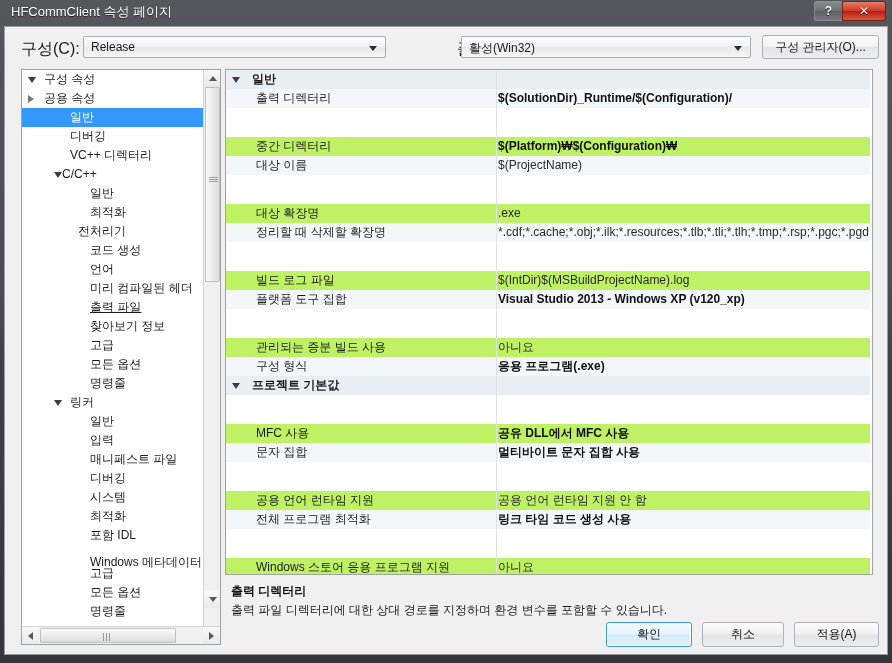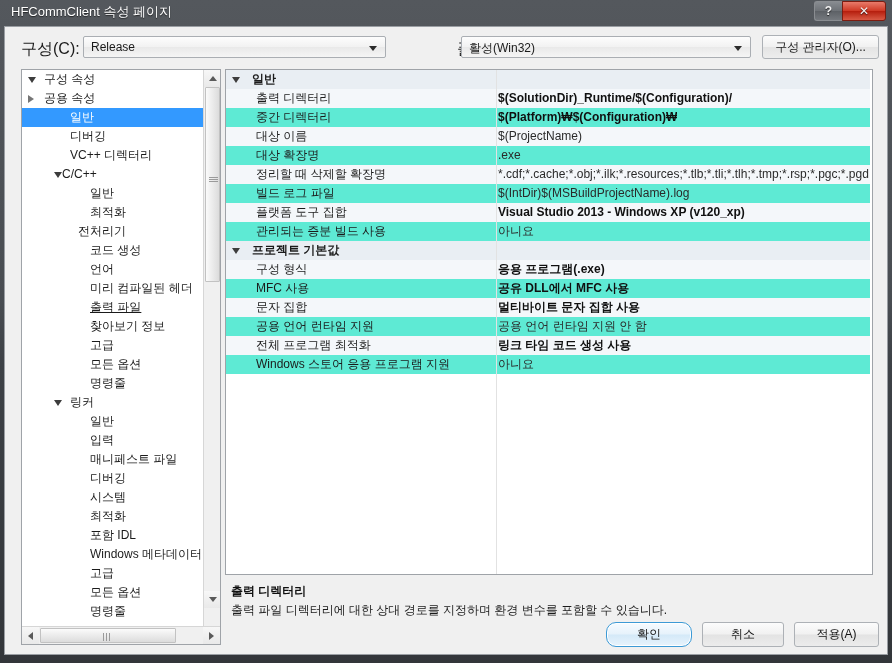--- a/index.html
+++ b/index.html
@@ -181,21 +181,21 @@
     box-sizing:border-box;
     overflow:hidden;
   }
   .grow{
     position:relative;height:19px;line-height:19px;
     font-size:12px;white-space:nowrap;
     box-sizing:border-box;
     cursor:default;
   }
   .grow.alt{background:#f4f7fa;}
-  .grow.plain{background:#5eead4;}
+  .grow.plain{background:#bef264;margin-top:29px;}
   .grow.section{background:#e9eef3;font-weight:bold;color:#101010;}
   .grow .gname{
     position:absolute;left:30px;top:0;color:#1b1b1b;
   }
   .grow.section .gname{left:26px;font-weight:bold;}
   .grow .gval{
     position:absolute;left:272px;top:0;color:#2a2a2a;
     overflow:hidden;
   }
   .grow .gval.bold{font-weight:bold;color:#101010;}
@@ -238,21 +238,21 @@
   }
   .btn.normal{
     background:linear-gradient(to bottom,#fcfcfc 0%,#f1f1f1 48%,#e3e3e3 52%,#ececec 100%);
     border:1px solid #adb1b6;
   }
   .btn.default{
     background:linear-gradient(to bottom,#f6fbff 0%,#e6f2fb 48%,#d4e9f8 52%,#e7f3fc 100%);
     border:1px solid #3c9ad6;
     box-shadow:inset 0 0 0 1px #ffffff;
   }
-  #ok-btn{left:601px;width:86px;border-radius:10px;}
+  #ok-btn{left:601px;width:86px;}
   #cancel-btn{left:697px;width:82px;}
   #apply-btn{left:789px;width:85px;}
 </style>
 </head>
 <body>
 
 <div id="window">
 
   <div id="titlebar">
     <div id="title-text">HFCommClient 속성 페이지</div>
@@ -355,21 +355,21 @@
           <div class="tnode">
             <span class="tlabel" style="left: 68px;">시스템</span>
           </div>
           <div class="tnode">
             <span class="tlabel" style="left: 68px;">최적화</span>
           </div>
           <div class="tnode">
             <span class="tlabel" style="left: 68px;">포함 IDL</span>
           </div>
           <div class="tnode">
-            <span class="tlabel" style="left: 68px;">Windows 메타데이터</span>
+            <span class="tlabel" style="left: 68px; margin-top: 8px;">Windows 메타데이터</span>
           </div>
           <div class="tnode">
             <span class="tlabel" style="left: 68px;">고급</span>
           </div>
           <div class="tnode">
             <span class="tlabel" style="left: 68px;">모든 옵션</span>
           </div>
           <div class="tnode">
             <span class="tlabel" style="left: 68px;">명령줄</span>
           </div>
@@ -439,27 +439,27 @@
             <span class="gval">$(IntDir)$(MSBuildProjectName).log</span>
           </div>
           <div class="grow alt">
             <span class="gname">플랫폼 도구 집합</span>
             <span class="gval bold">Visual Studio 2013 - Windows XP (v120_xp)</span>
           </div>
           <div class="grow plain">
             <span class="gname">관리되는 증분 빌드 사용</span>
             <span class="gval">아니요</span>
           </div>
+          <div class="grow alt">
+            <span class="gname">구성 형식</span>
+            <span class="gval bold">응용 프로그램(.exe)</span>
+          </div>
           <div class="grow section">
             <span class="gexp"></span>
             <span class="gname">프로젝트 기본값</span>
-          </div>
-          <div class="grow alt">
-            <span class="gname">구성 형식</span>
-            <span class="gval bold">응용 프로그램(.exe)</span>
           </div>
           <div class="grow plain">
             <span class="gname">MFC 사용</span>
             <span class="gval bold">공유 DLL에서 MFC 사용</span>
           </div>
           <div class="grow alt">
             <span class="gname">문자 집합</span>
             <span class="gval bold">멀티바이트 문자 집합 사용</span>
           </div>
           <div class="grow plain">

